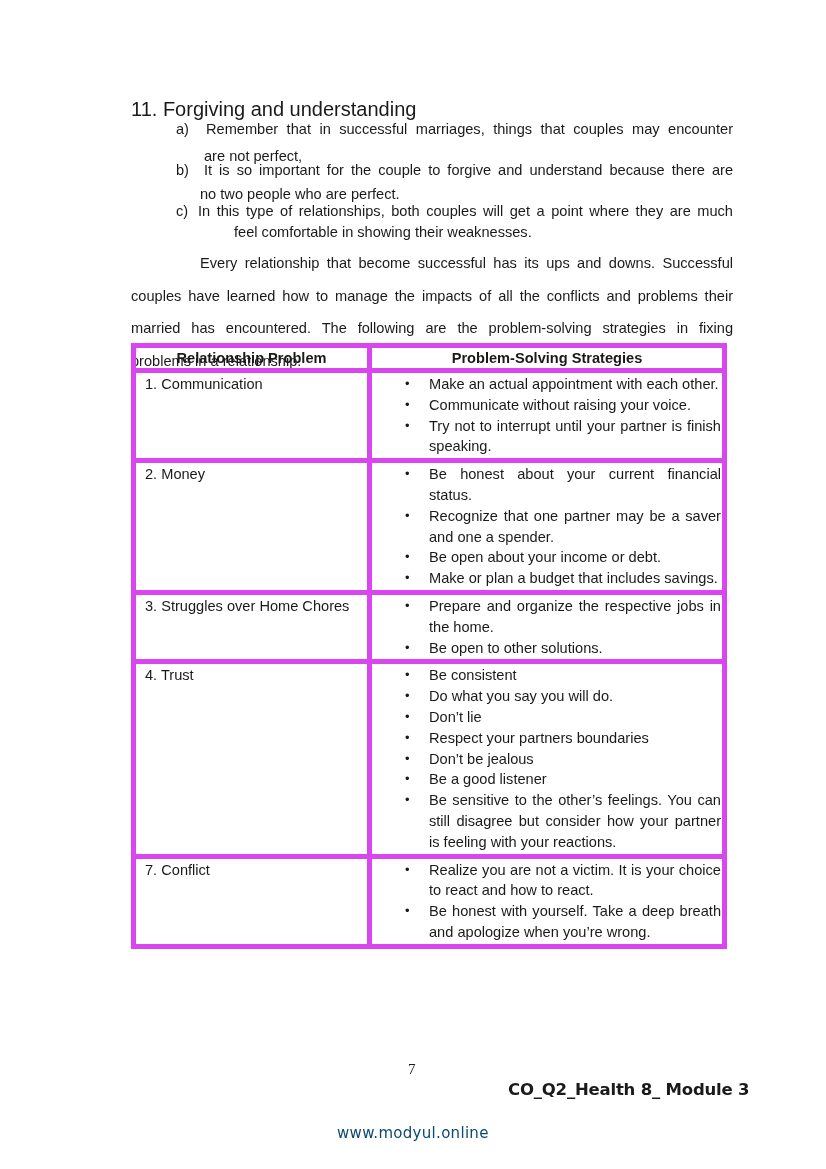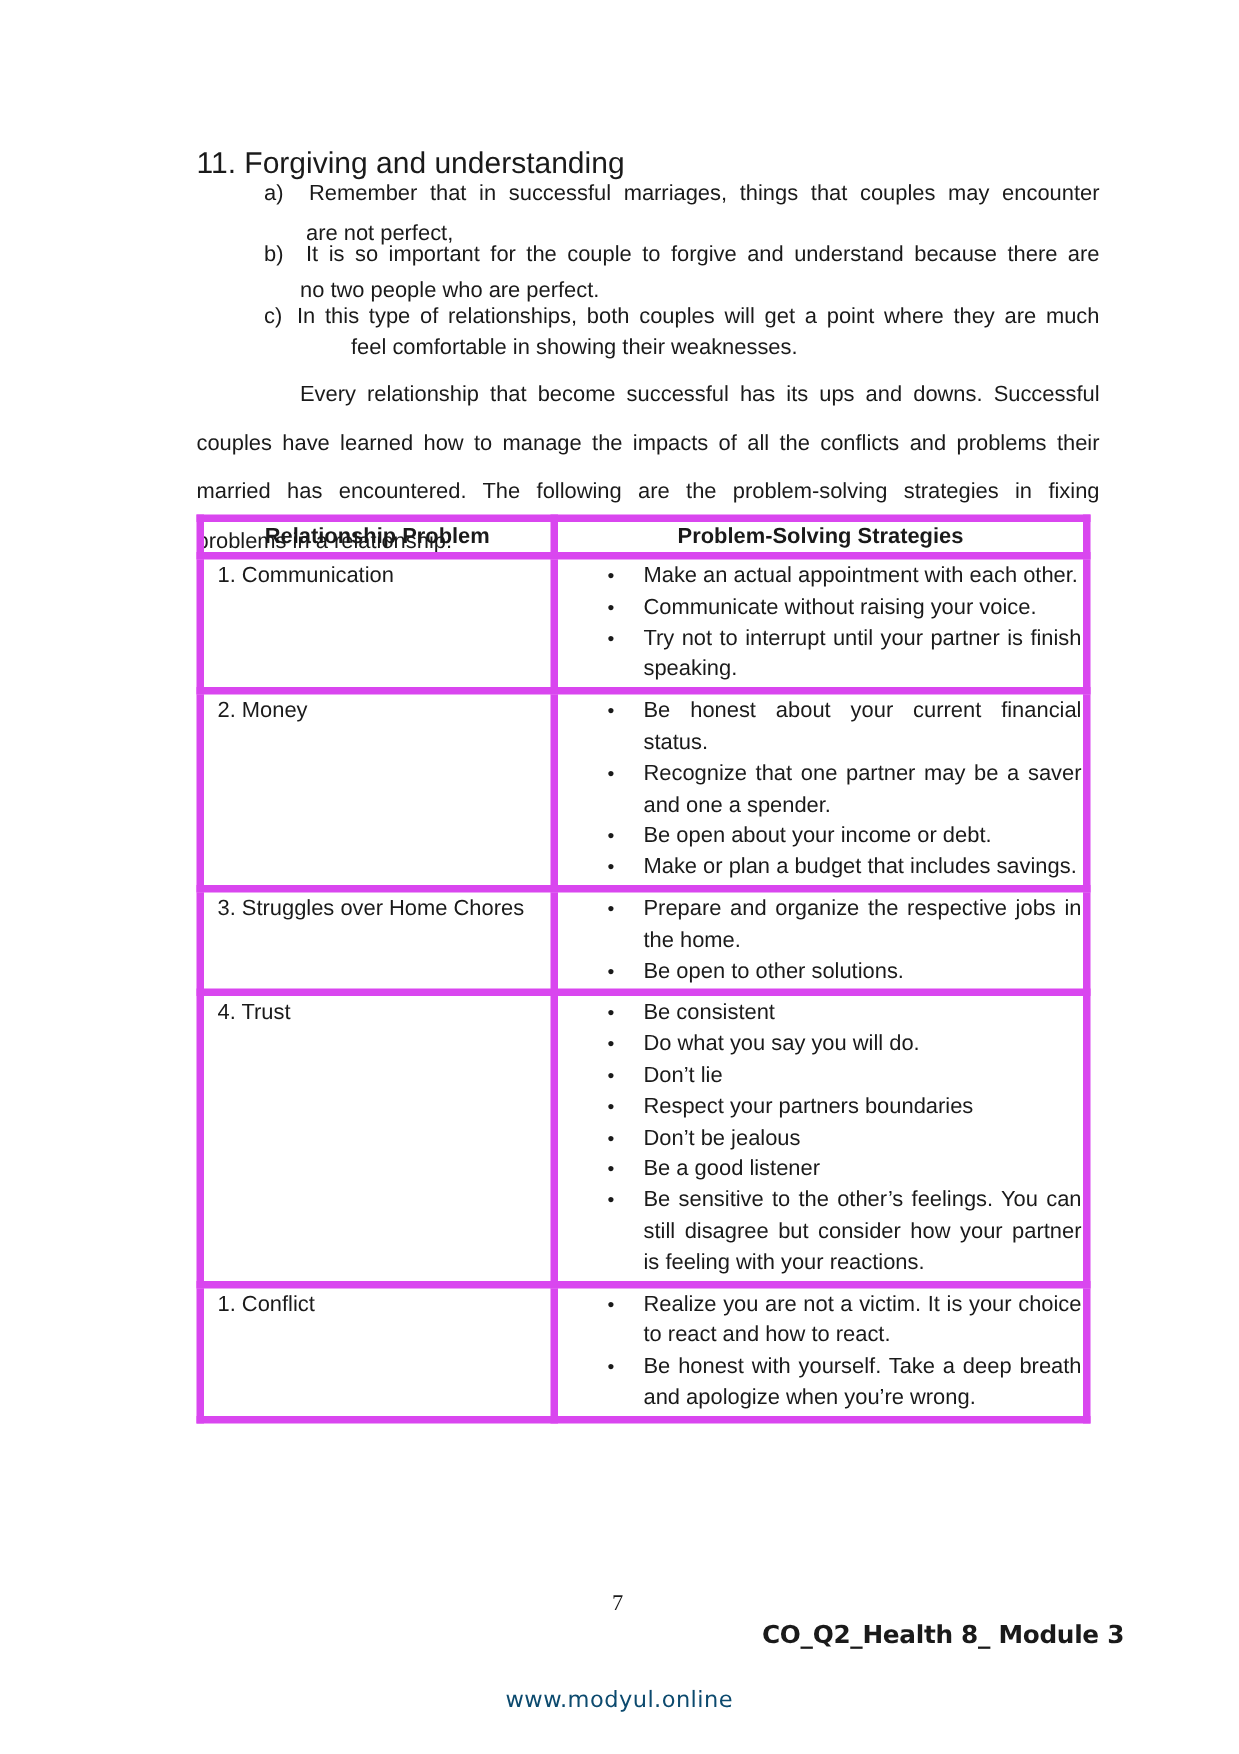--- a/index.html
+++ b/index.html
@@ -107,21 +107,21 @@
           <li><span class="bul">•</span><span>Do what you say you will do.</span></li>
           <li><span class="bul">•</span><span>Don’t lie</span></li>
           <li><span class="bul">•</span><span>Respect your partners boundaries</span></li>
           <li><span class="bul">•</span><span>Don’t be jealous</span></li>
           <li><span class="bul">•</span><span>Be a good listener</span></li>
           <li><span class="bul">•</span><span>Be sensitive to the other’s feelings. You can still disagree but consider how your partner is feeling with your reactions.</span></li>
         </ul>
       </td>
     </tr>
     <tr>
-      <td class="prob">1. Conflict</td>
+      <td class="prob">7. Conflict</td>
       <td class="strat">
         <ul class="s">
           <li><span class="bul">•</span><span>Realize you are not a victim. It is your choice to react and how to react.</span></li>
           <li><span class="bul">•</span><span>Be honest with yourself. Take a deep breath and apologize when you’re wrong.</span></li>
         </ul>
       </td>
     </tr>
   </tbody>
 </table>
 

